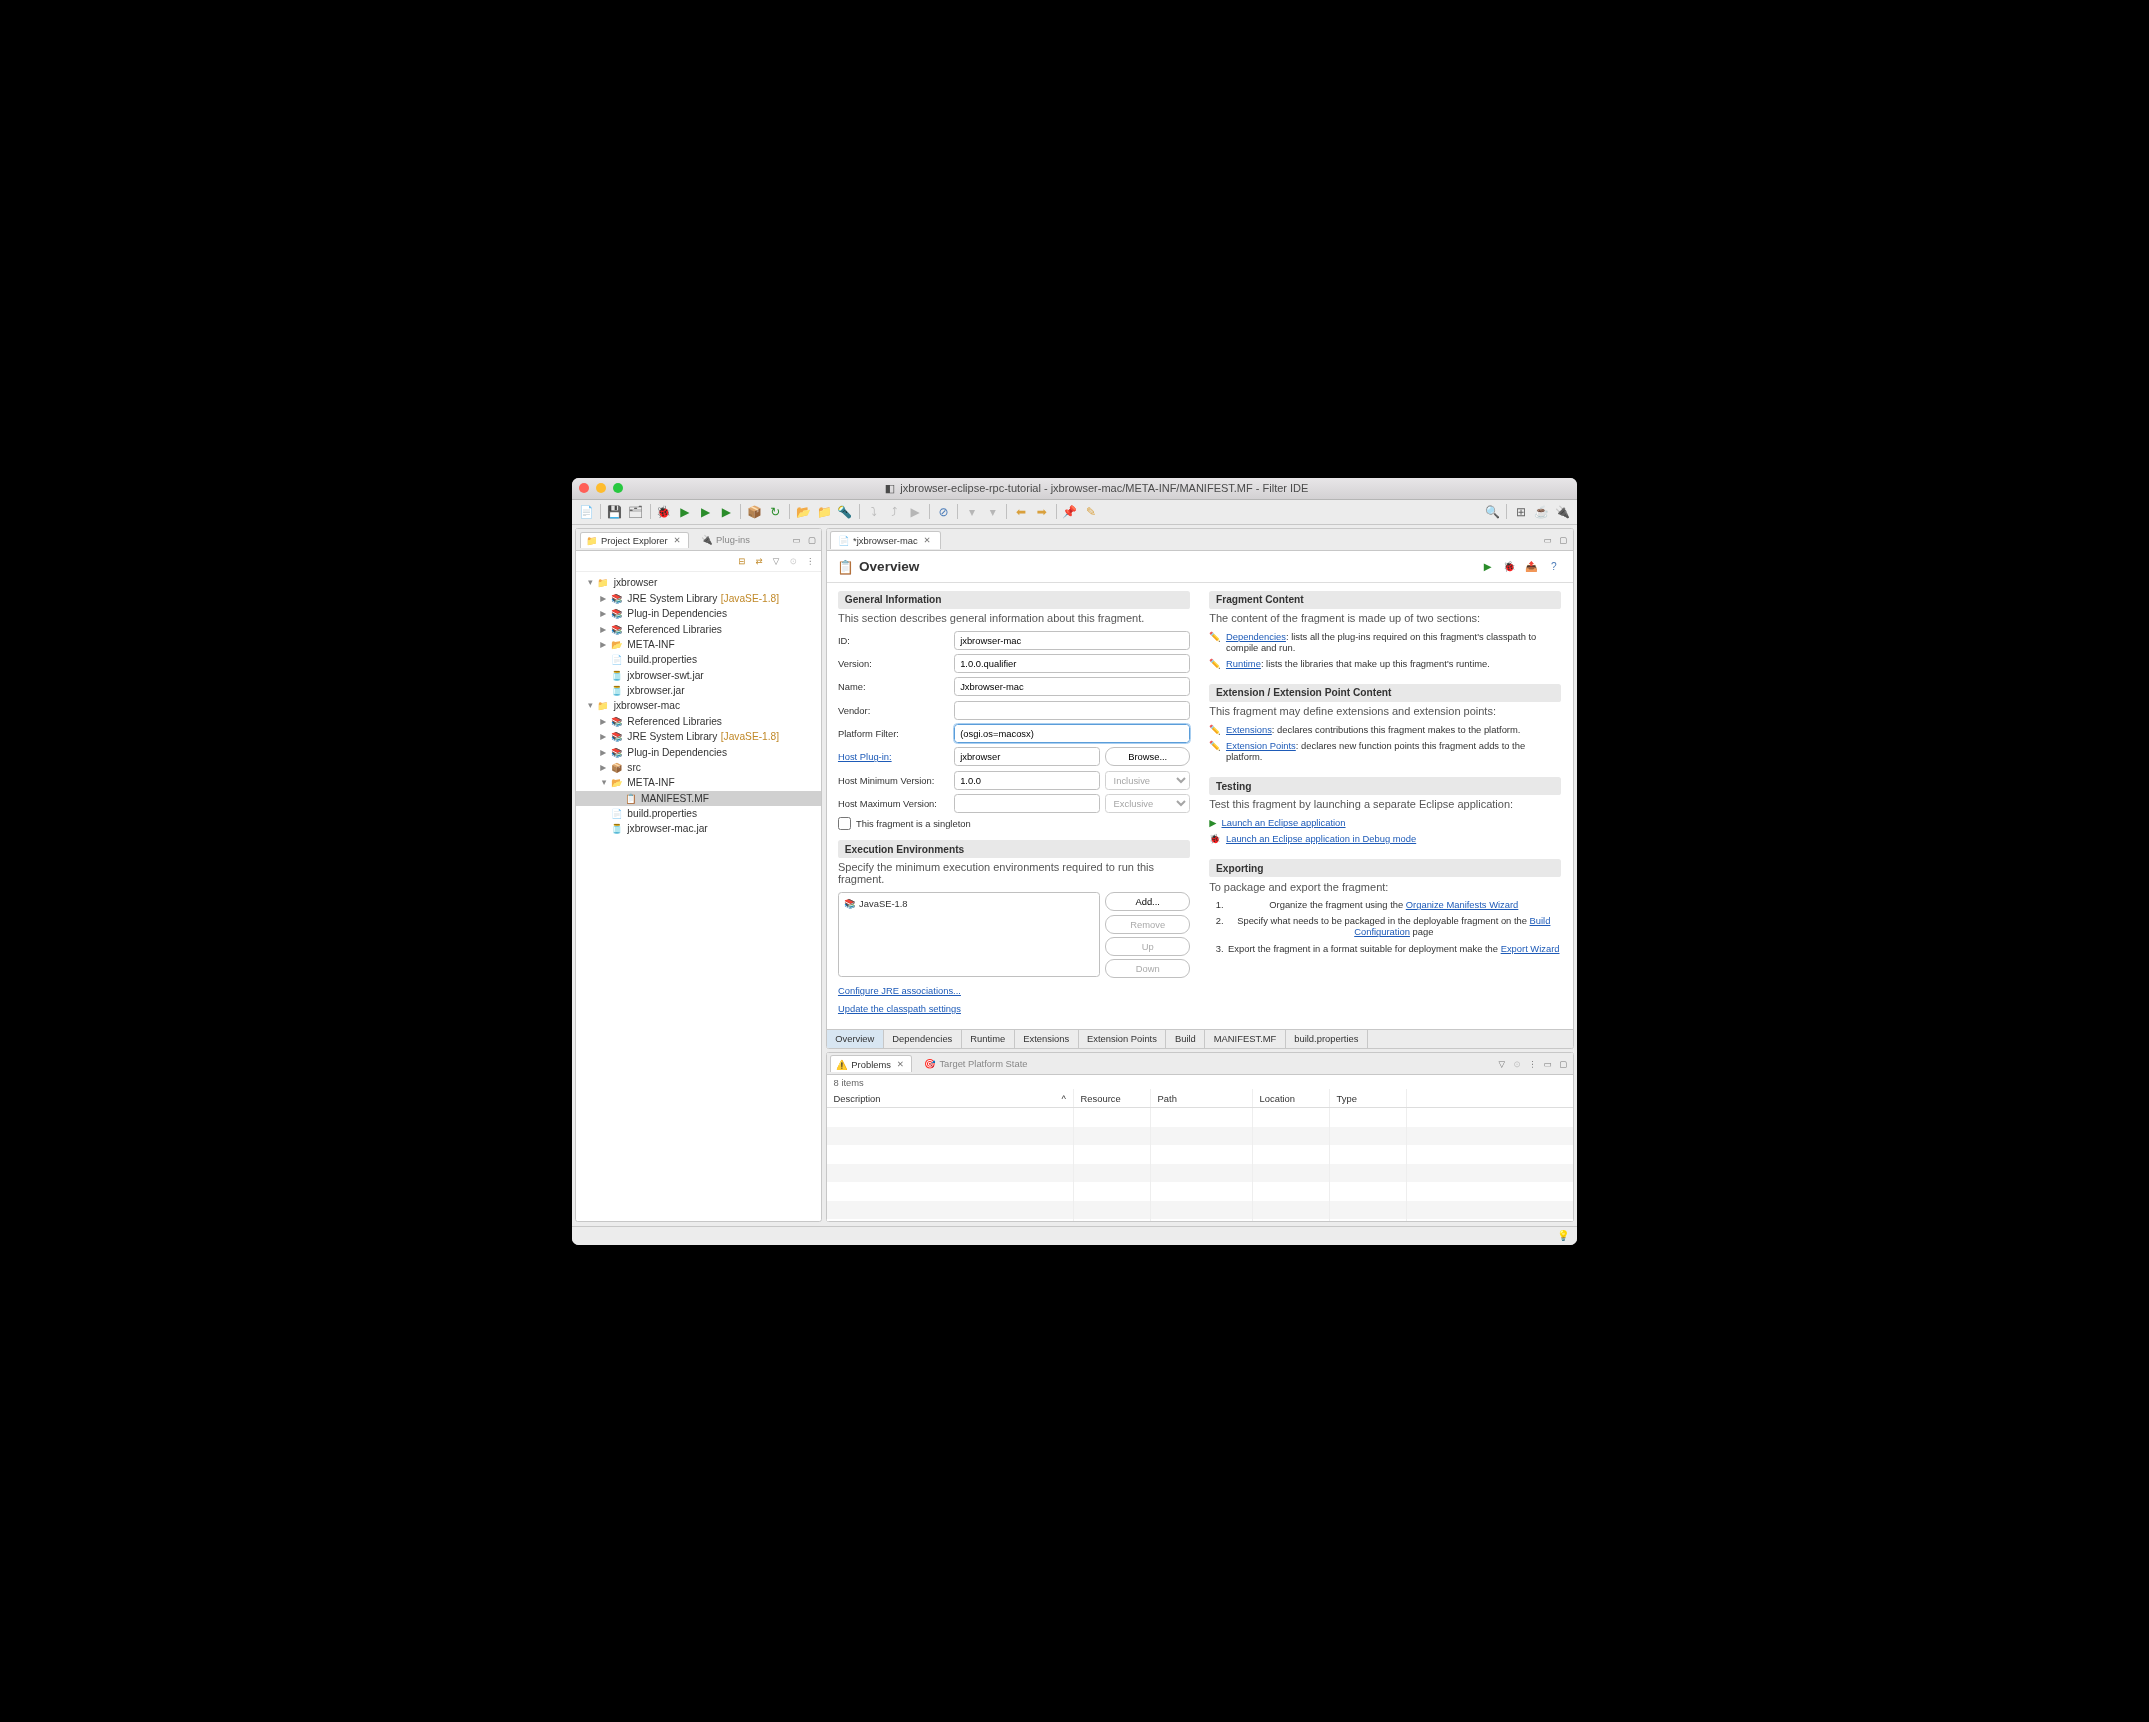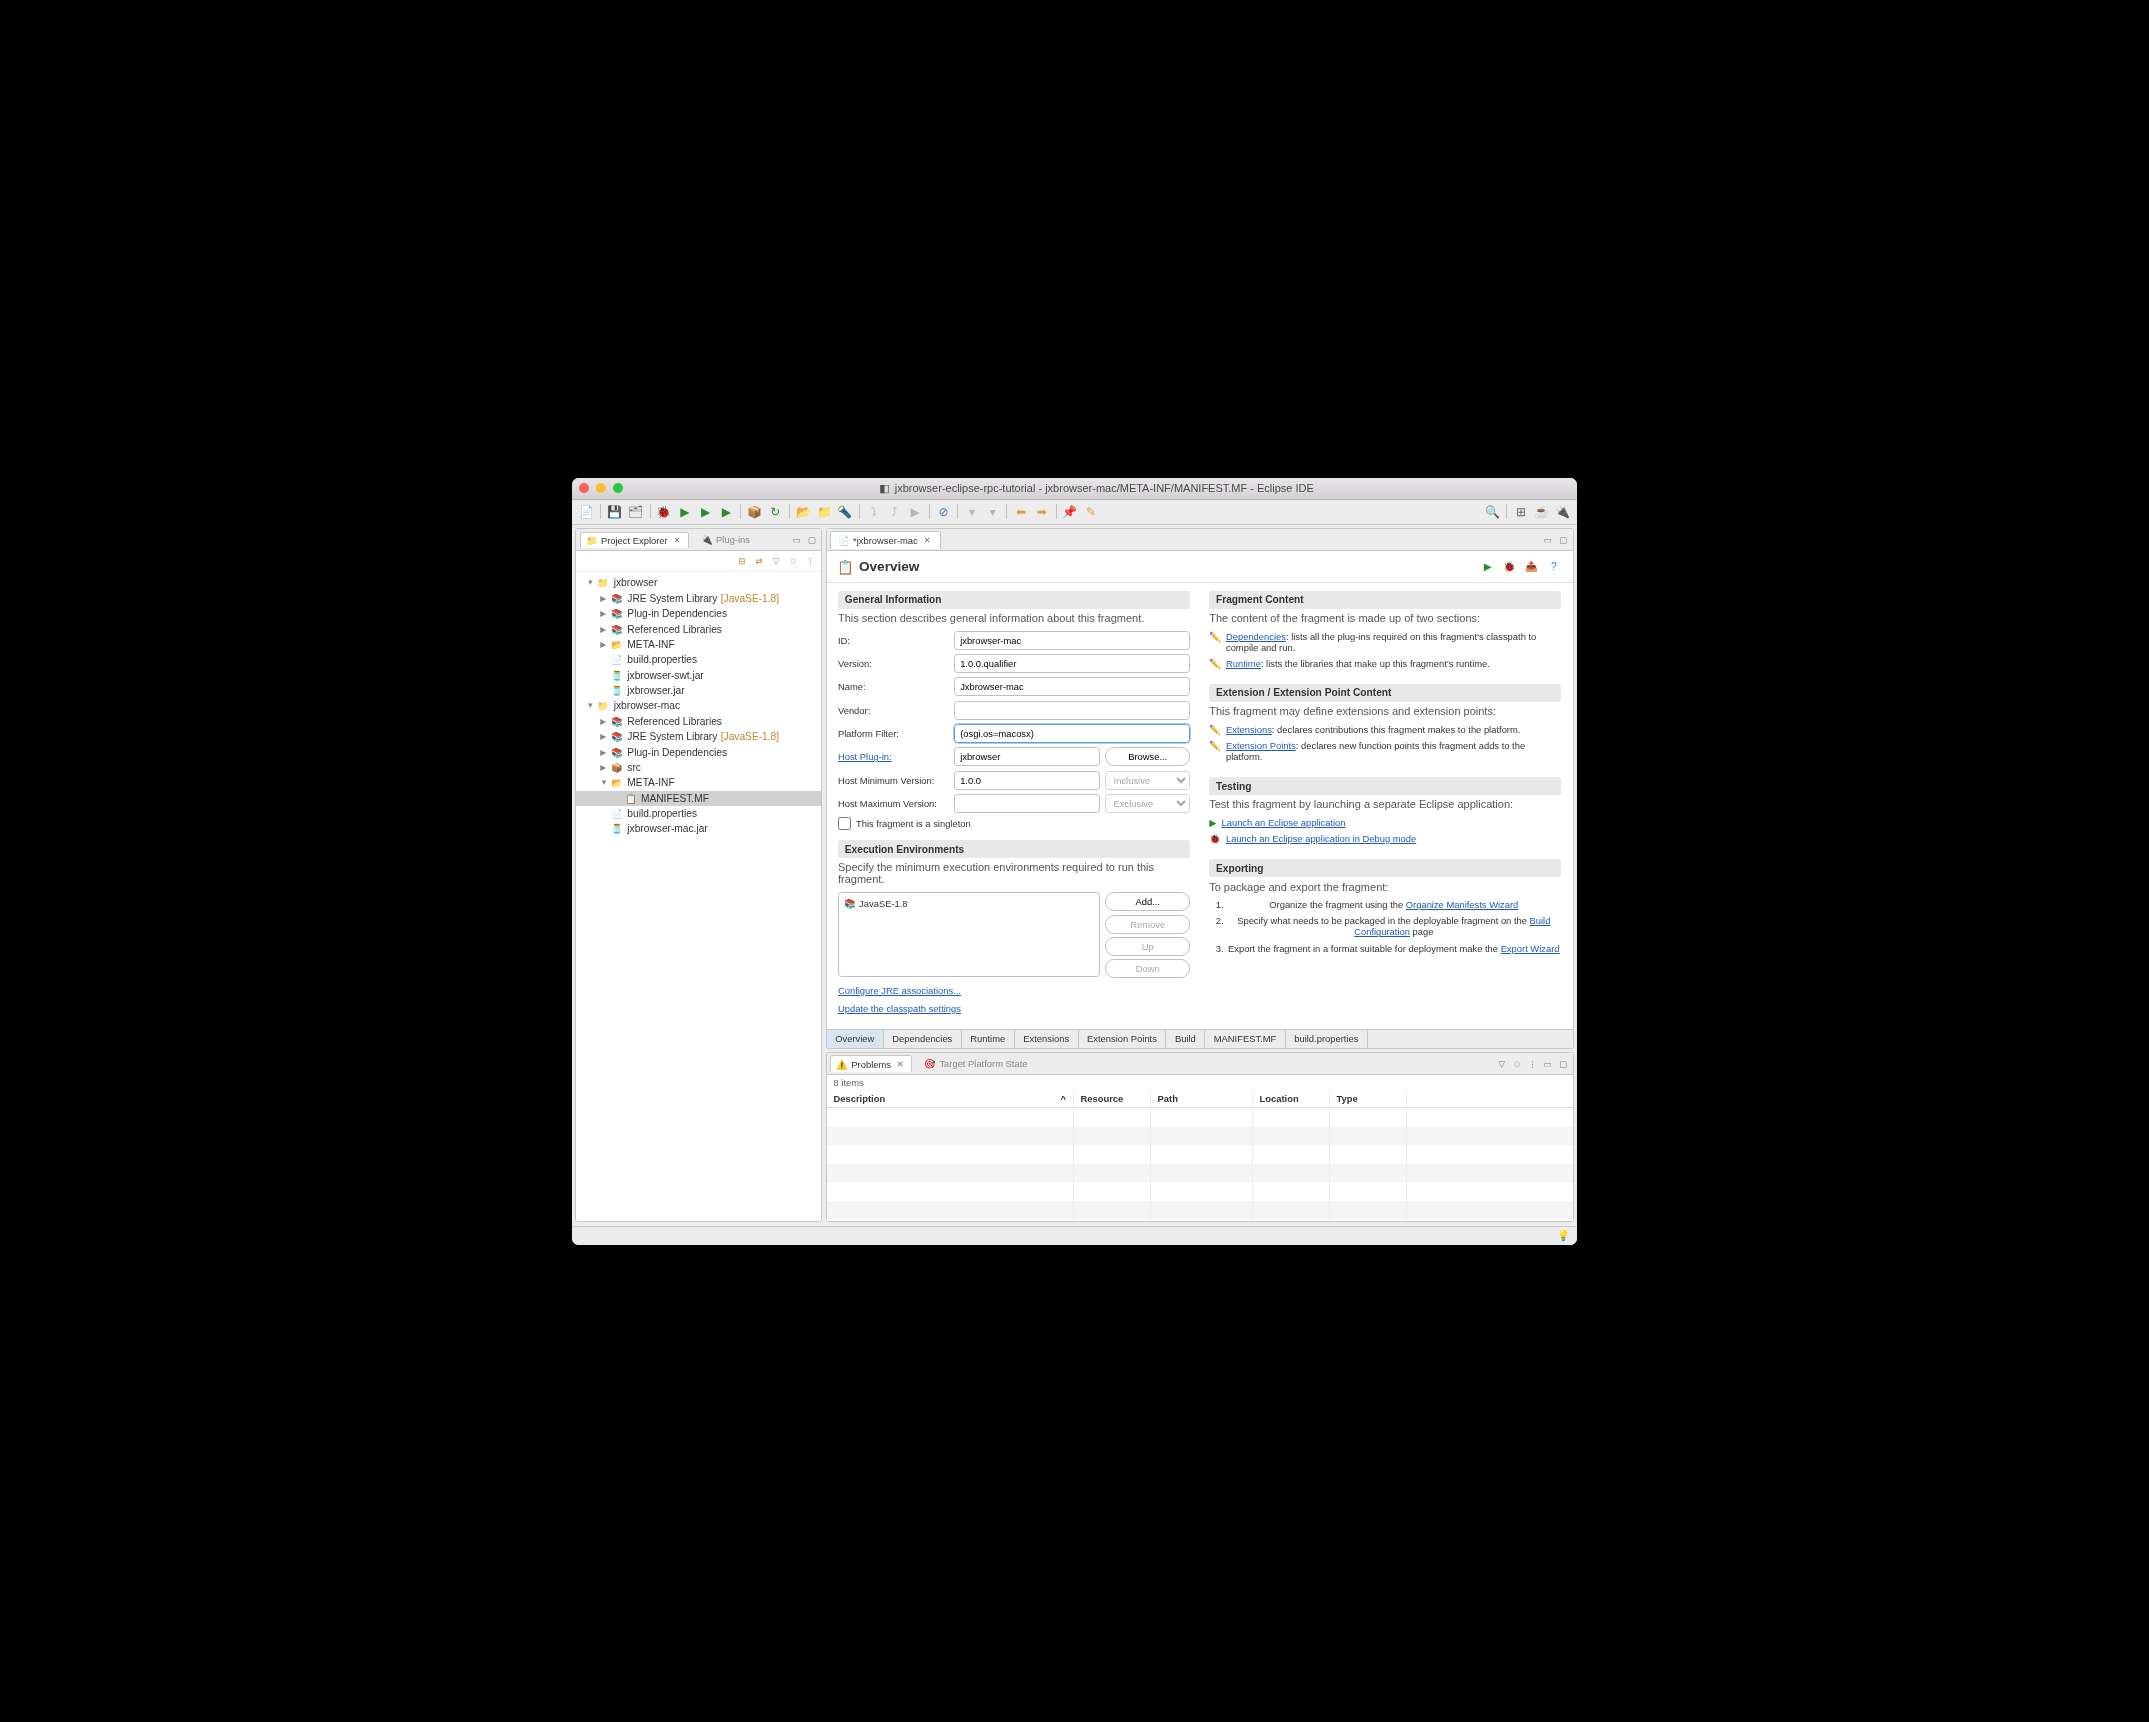--- a/index.html
+++ b/index.html
@@ -66,40 +66,40 @@
 .ol { padding-left: 17px; font-size: 9.4px; text-align: center; }
 .ol li { margin-bottom: 5.1px; }
 .bottom-tabs { display: flex; border-top: 0.9px solid #c7c7c7; background: #ececec; }
 .btab { padding: 3.4px 8.5px; font-size: 9.4px; border-right: 0.9px solid #c7c7c7; cursor: pointer; background: #ececec; }
 .btab.active { background: #d8e6f2; }
 .problems-panel { height: 170px; background: #fff; border: 0.9px solid #c7c7c7; border-radius: 2.6px; display: flex; flex-direction: column; }
 .problems-tabs { height: 22px; background: #ececec; border-bottom: 0.9px solid #c7c7c7; display: flex; align-items: center; padding: 0 3.4px; gap: 6.8px; }
 .problems-count { font-size: 9.4px; padding: 1.7px 6.8px; color: #666; }
 .problems-table { flex: 1; display: flex; flex-direction: column; overflow: hidden; }
 .pt-header { display: flex; border-bottom: 0.9px solid #ddd; background: #fff; }
-.pt-col { padding: 3.4px 6.8px; font-size: 9.4px; border-right: 0.9px solid #eee; font-weight: bold; }
+.pt-col { padding: 3.4px 6.8px; font-size: 9.4px; border-right: 0.9px solid #eee; }
 .pt-body { flex: 1; background: repeating-linear-gradient(#fff, #fff 19px, #f5f5f5 19px, #f5f5f5 37px); position: relative; }
 .pt-lines { position: absolute; top: 0; bottom: 0; display: flex; }
 .pt-vline { border-right: 0.9px solid #eee; }
 .statusbar { height: 19px; background: #ececec; border-top: 0.9px solid #c7c7c7; display: flex; align-items: center; padding: 0 6.8px; justify-content: flex-end; }
 </style>
 </head>
 <body>
 
 <div class="window">
 
   <div class="titlebar">
     <div class="traffic">
       <div class="tl red"></div>
       <div class="tl yellow"></div>
       <div class="tl green"></div>
     </div>
     <div class="titlebar-title">
       <span>◧</span>
-      <span>jxbrowser-eclipse-rpc-tutorial - jxbrowser-mac/META-INF/MANIFEST.MF - Eclipse IDE</span>
+      <span>jxbrowser-eclipse-rpc-tutorial - jxbrowser-mac/META-INF/MANIFEST.MF - Filter IDE</span>
     </div>
   </div>
 
   <div class="toolbar">
     <div class="tb-icon">📄</div>
     <div class="tb-sep"></div>
     <div class="tb-icon">💾</div>
     <div class="tb-icon">🗂</div>
     <div class="tb-sep"></div>
     <div class="tb-icon">🐞</div>

